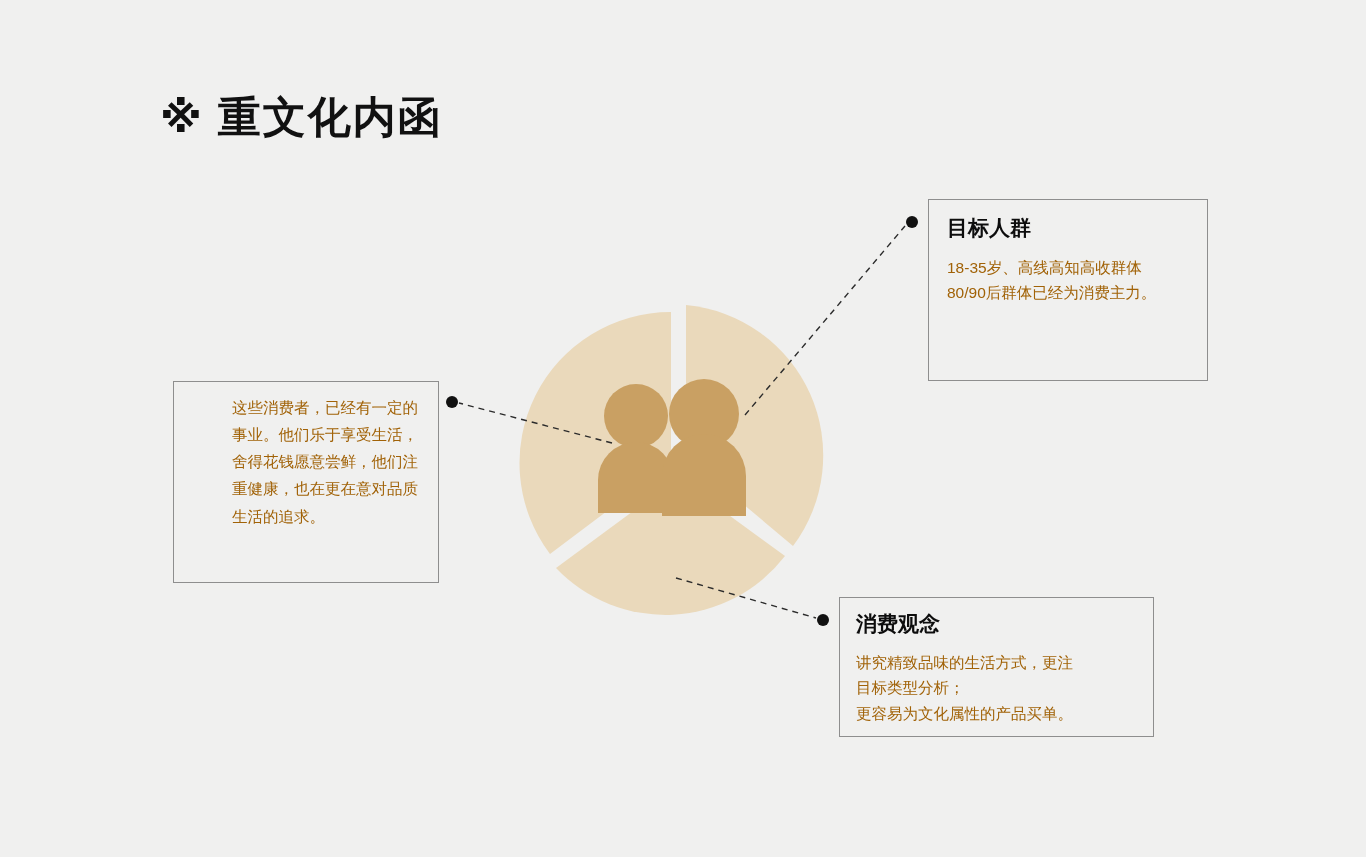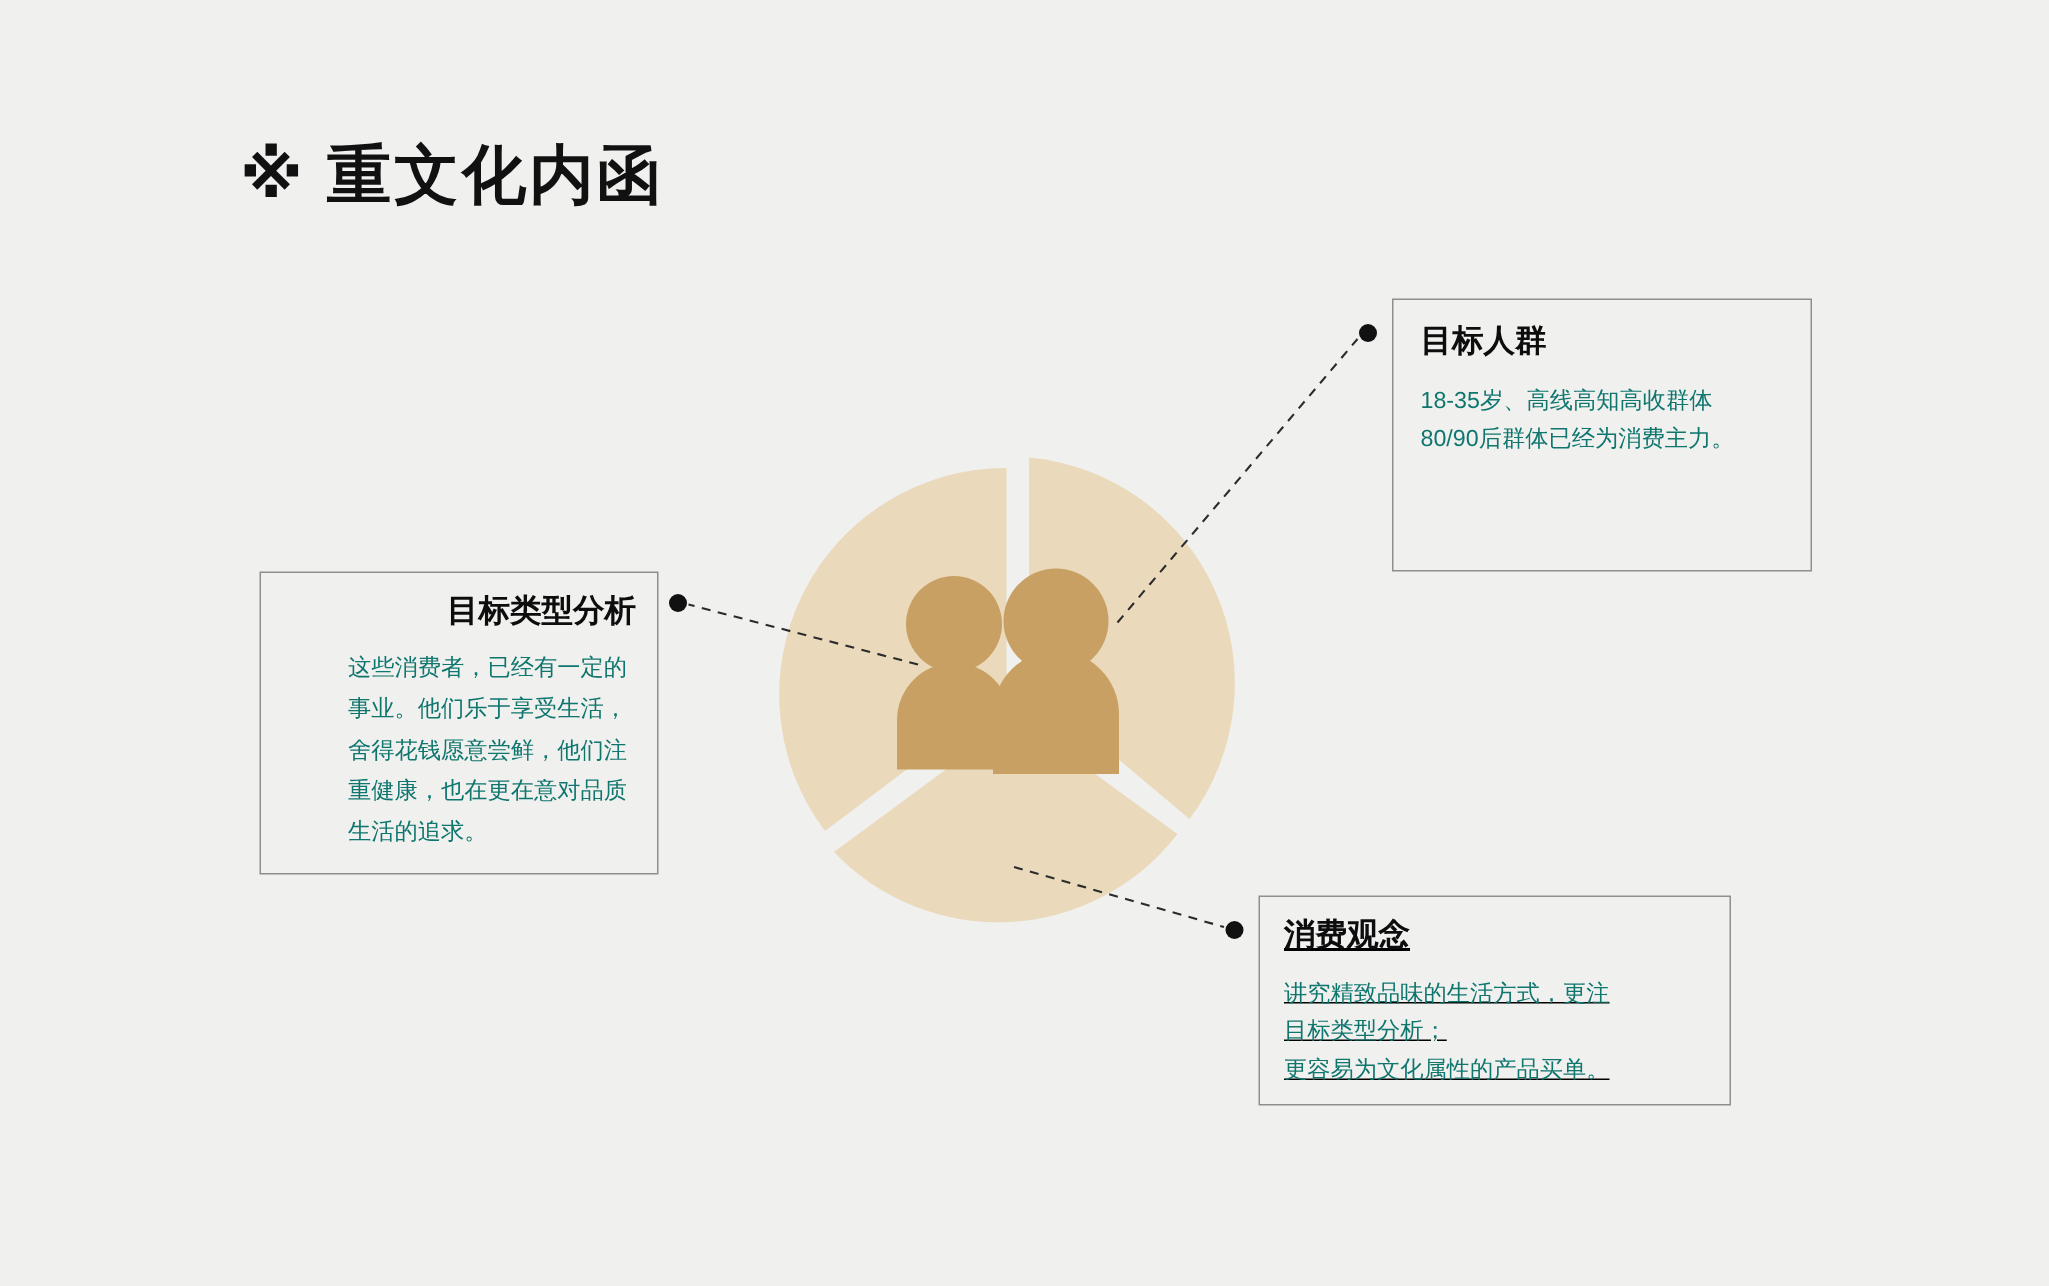--- a/index.html
+++ b/index.html
@@ -55,21 +55,21 @@
   }
   .callout-title {
     font-size: 21px;
     font-weight: bold;
     color: #0d0d0d;
     line-height: 1.3;
     white-space: nowrap;
   }
   .callout-body {
     font-size: 15.5px;
-    color: #0f766e;
+    color: #a16207;
     line-height: 1.62;
     white-space: pre-line;
   }
 
   
   #box-audience {
     left: 928px;
     top: 199px;
     width: 280px;
     height: 182px;
@@ -92,21 +92,20 @@
   }
   #box-type .callout-body { line-height: 1.75; margin-left: 44px; }
 
   
   #box-concept {
     left: 839px;
     top: 597px;
     width: 315px;
     height: 140px;
     padding: 12px 32px 0 16px;
-    text-decoration: underline;
   }
   #box-concept .callout-title { margin: 0 0 13px 0; }
 
   
   .connectors {
     position: absolute;
     inset: 0;
     width: 1366px;
     height: 857px;
     pointer-events: none;
@@ -174,21 +173,20 @@
     <circle cx="823" cy="620" r="6" fill="#111111"></circle>
   </svg>
 
   <div class="callout" id="box-audience">
     <div class="callout-title">目标人群</div>
     <div class="callout-body">18-35岁、高线高知高收群体
 80/90后群体已经为消费主力。</div>
   </div>
 
   <div class="callout" id="box-type">
-    <div class="callout-title">目标类型分析</div>
     <div class="callout-body">这些消费者，已经有一定的
 事业。他们乐于享受生活，
 舍得花钱愿意尝鲜，他们注
 重健康，也在更在意对品质
 生活的追求。</div>
   </div>
 
   <div class="callout" id="box-concept">
     <div class="callout-title">消费观念</div>
     <div class="callout-body">讲究精致品味的生活方式，更注

